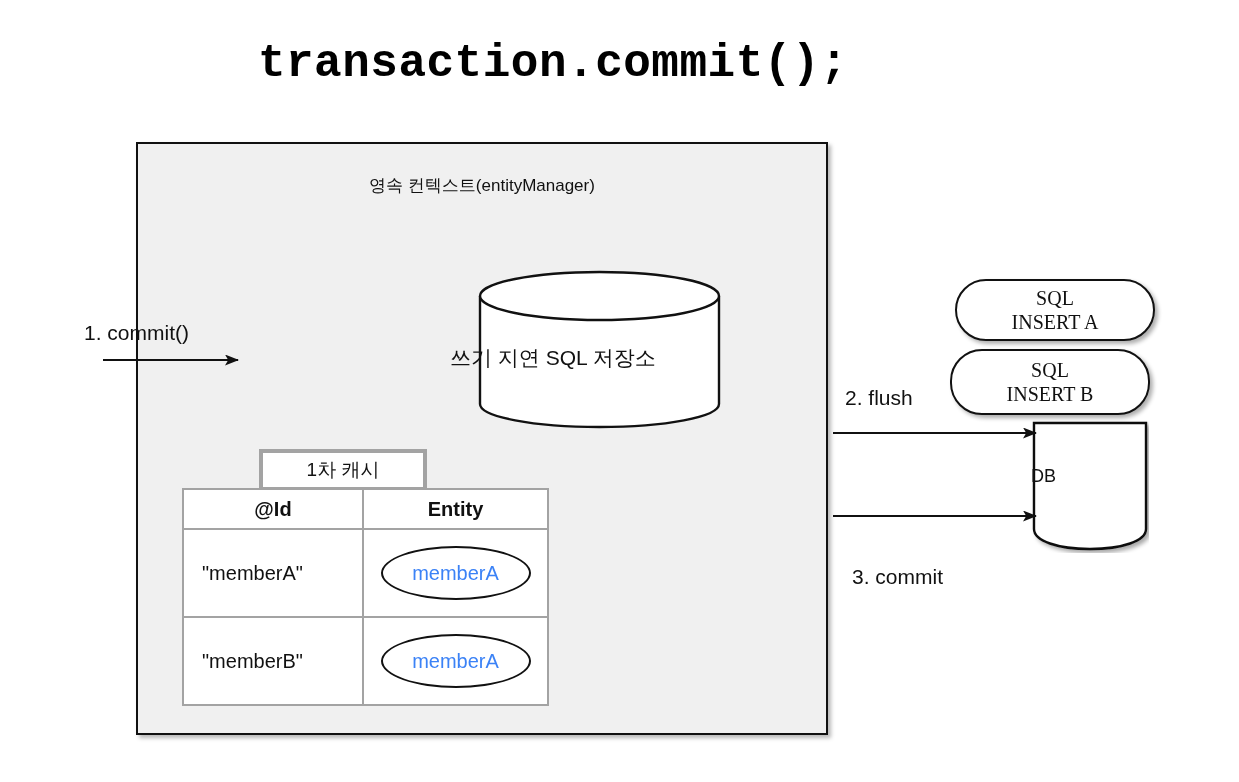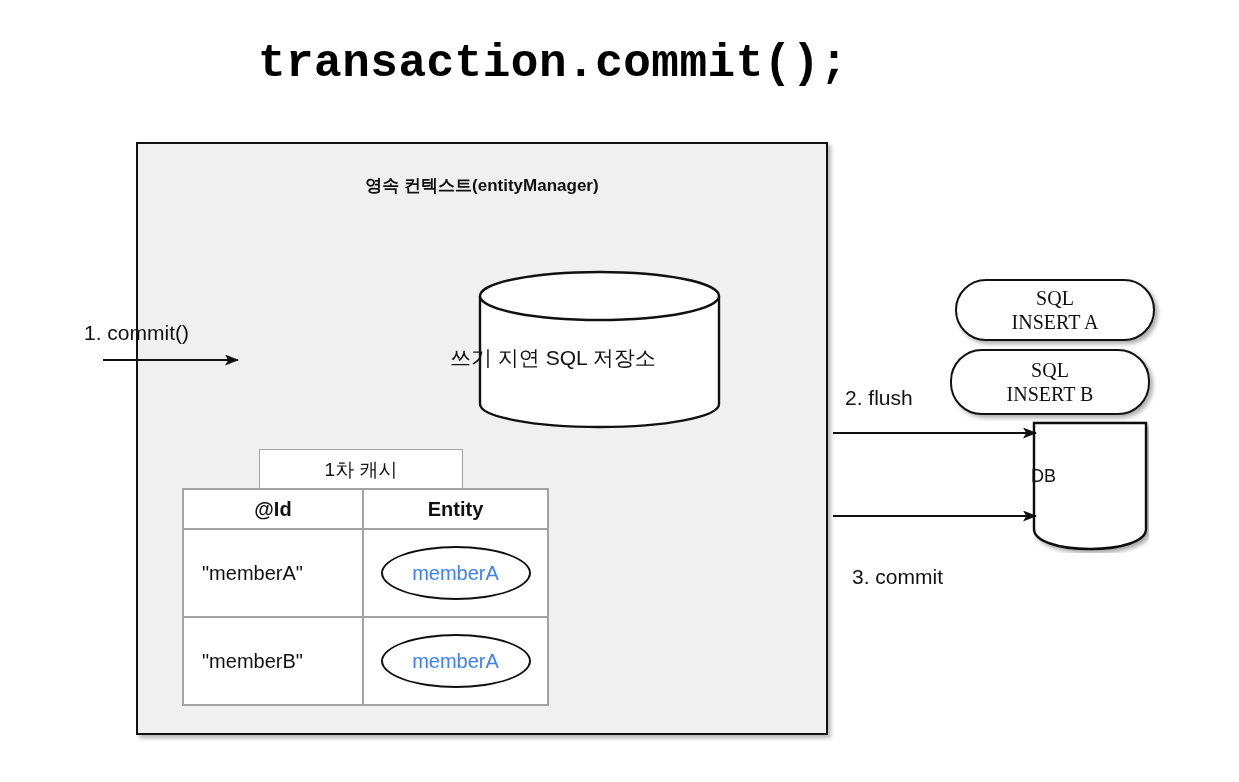--- a/index.html
+++ b/index.html
@@ -43,21 +43,21 @@
     box-shadow: 3px 3px 4px rgba(0,0,0,0.28);
     box-sizing: border-box;
   }
   #pc-title {
     position: absolute;
     left: 136px;
     top: 174px;
     width: 692px;
     text-align: center;
     font-size: 17px;
-    font-weight: bold;
+    font-weight: normal;
     color: #111111;
     white-space: nowrap;
   }
 
   
   #sqlstore {
     position: absolute;
     left: 478px;
     top: 270px;
     width: 243px;
@@ -72,24 +72,24 @@
     font-size: 21px;
     color: #111111;
     white-space: nowrap;
   }
 
   
   #cache-caption {
     position: absolute;
     left: 259px;
     top: 449px;
-    width: 204px;
+    width: 168px;
     height: 42px;
     background: #ffffff;
-    border: 1px solid #a3a3a3;
+    border: 4px solid #a3a3a3;
     box-sizing: border-box;
     display: flex;
     align-items: center;
     justify-content: center;
     font-size: 19px;
     color: #111111;
     z-index: 3;
   }
 
   

